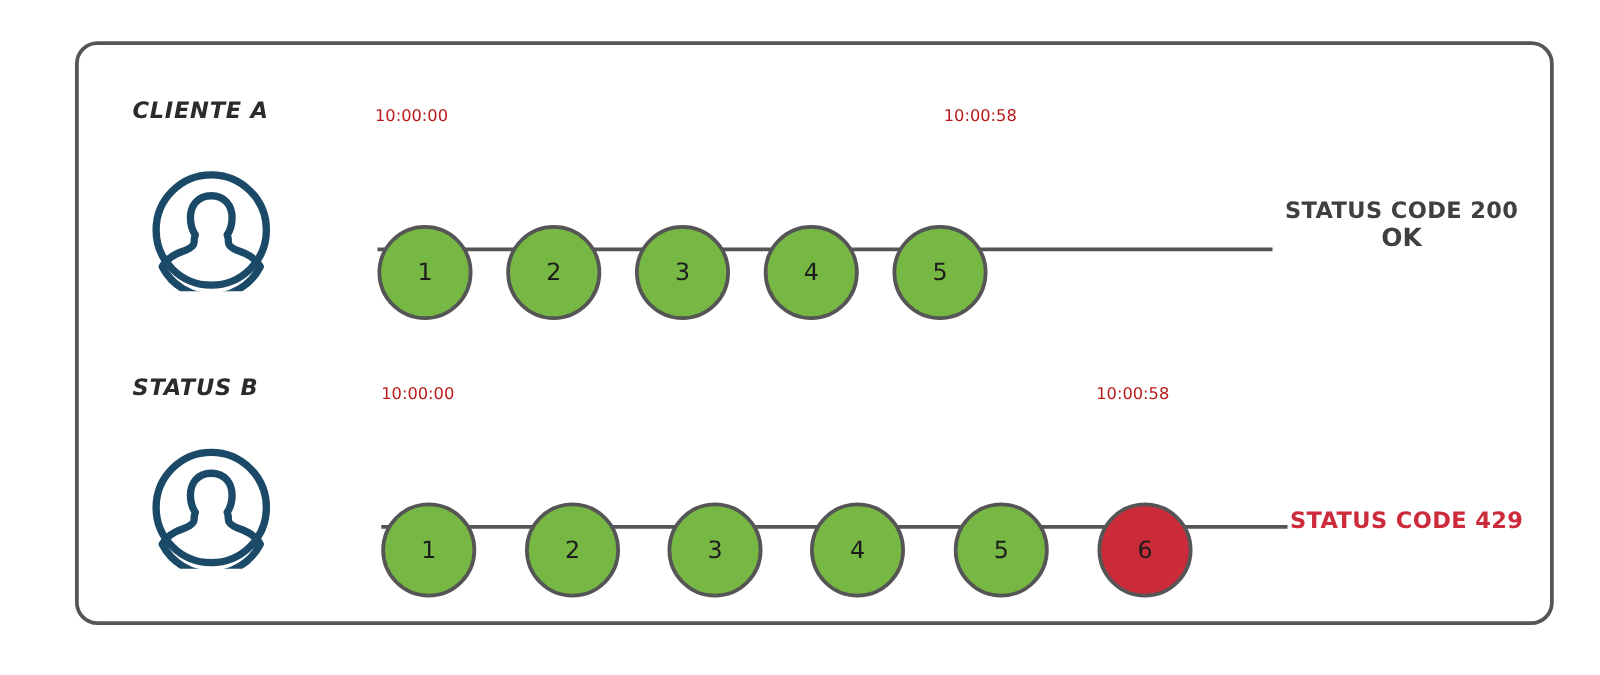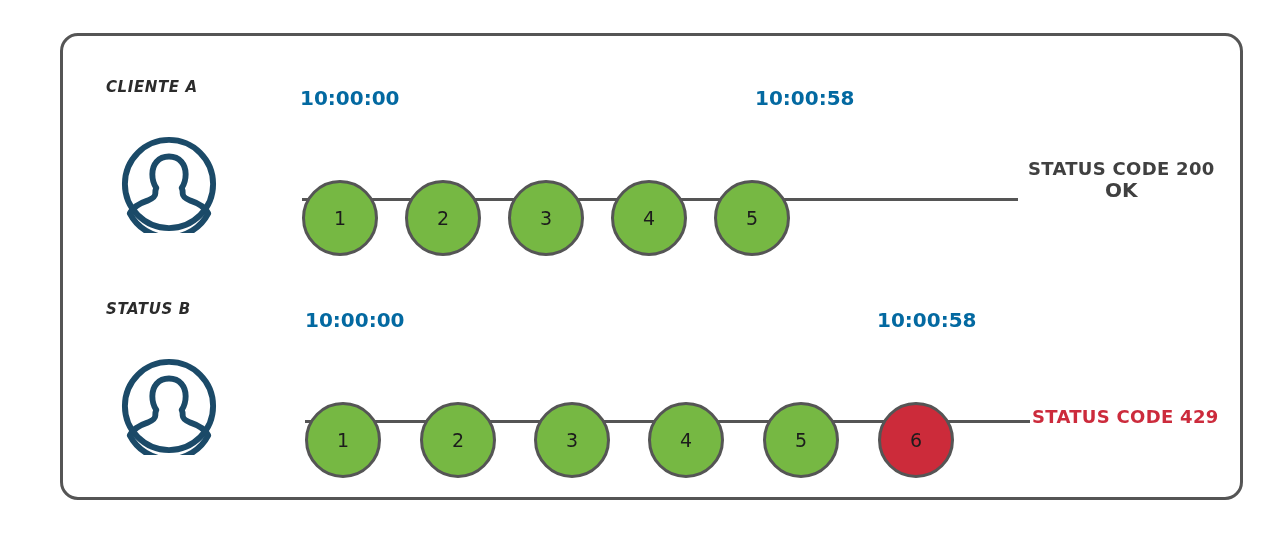--- a/index.html
+++ b/index.html
@@ -43,43 +43,43 @@
     height: 222px;
   }
   .row-a { top: 60px; }
   .row-b { top: 282px; }
 
   .client-label {
     position: absolute;
     left: 106px;
     top: 18px;
     font-family: "DejaVu Sans", sans-serif;
-    font-size: 15px;
+    font-size: 18px;
     font-weight: 600;
     font-style: italic;
     letter-spacing: 0.6px;
     color: #2b2b2b;
     white-space: nowrap;
   }
 
   .avatar {
     position: absolute;
     left: 120px;
     top: 75px;
     width: 98px;
     height: 98px;
   }
 
   .timestamp {
     position: absolute;
     top: 26px;
     font-family: "DejaVu Sans", sans-serif;
-    font-size: 20px;
-    font-weight: bold;
-    color: #0369a1;
+    font-size: 13px;
+    font-weight: normal;
+    color: #b91c1c;
     white-space: nowrap;
   }
 
   
   .chain {
     position: absolute;
     top: 80px;
     left: 0;
     height: 90px;
   }

